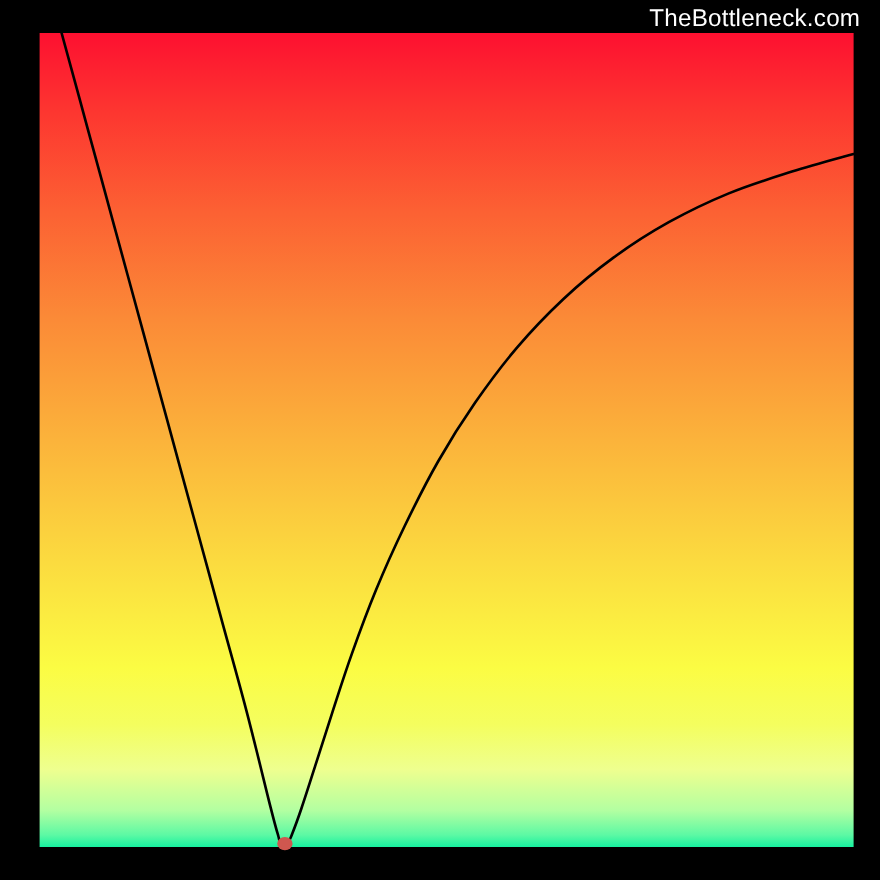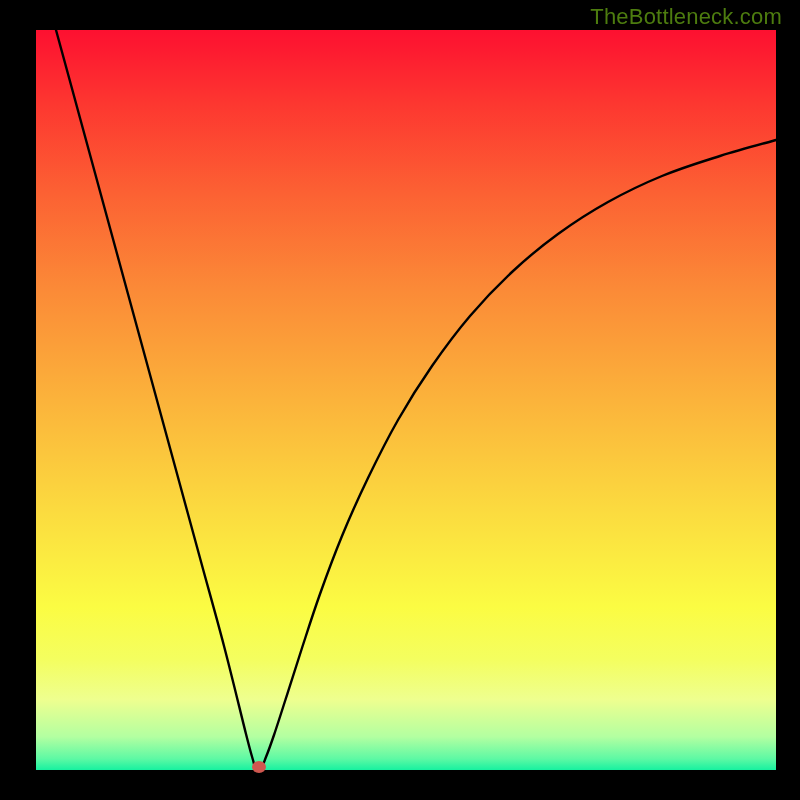--- a/index.html
+++ b/index.html
@@ -14,21 +14,21 @@
   .frame {
     position: relative;
     width: 800px;
     height: 800px;
     background: #000;
   }
   .watermark {
     position: absolute;
     top: 4px;
     right: 18px;
-    color: #4d7c0f;
+    color: #ffffff;
     font-size: 22px;
     font-weight: 500;
     letter-spacing: 0.2px;
     user-select: none;
   }
   svg {
     position: absolute;
     top: 0;
     left: 0;
   }

